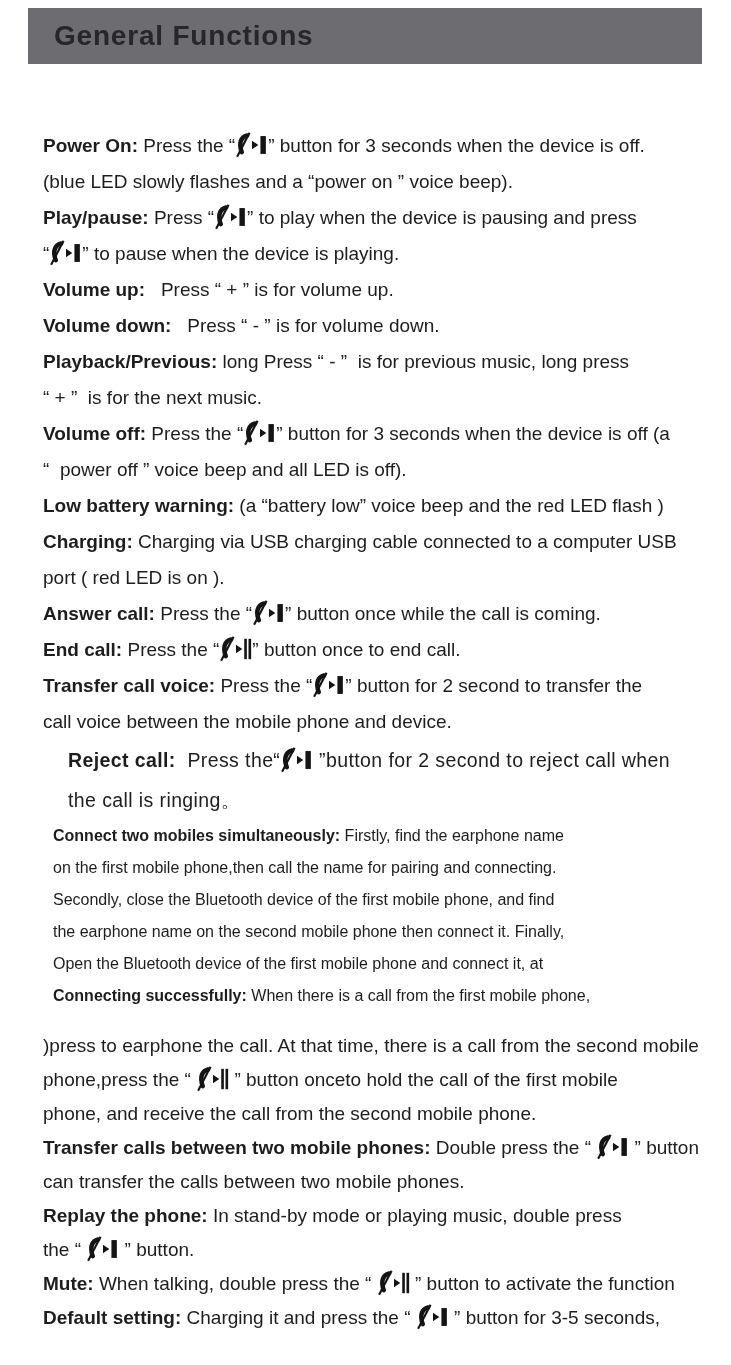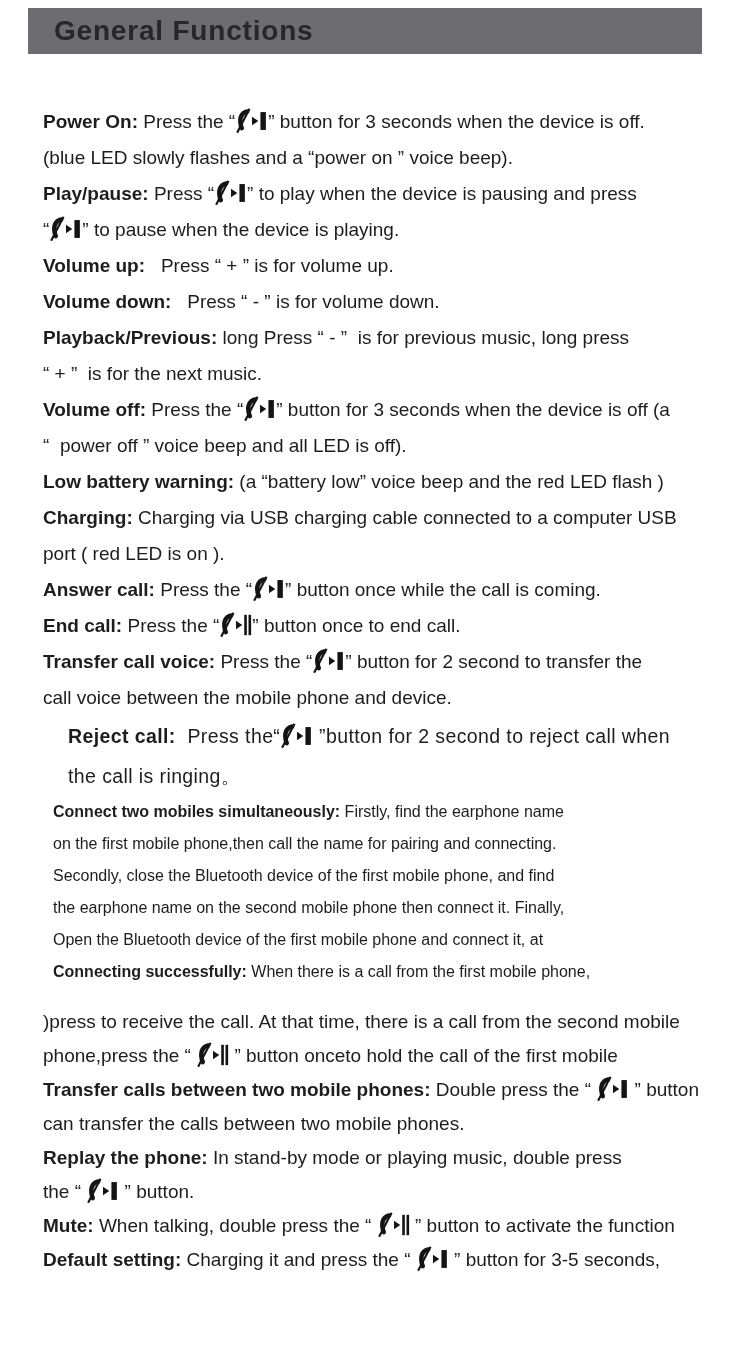--- a/index.html
+++ b/index.html
@@ -8,40 +8,40 @@
     width: 731px;
     height: 1365px;
     background: #ffffff;
     position: relative;
     overflow: hidden;
     font-family: "Liberation Sans", sans-serif;
     box-sizing: border-box;
   }
   .header-bar {
     margin: 8px 29px 0 28px;
-    height: 46px;
+    height: 56px;
     background: #6d6d71;
     display: flex;
     align-items: center;
   }
   .header-title {
     font-size: 28px;
     font-weight: 700;
     color: #27272b;
     padding-left: 26px;
     letter-spacing: 0.8px;
   }
   .content {
     padding-left: 43px;
     padding-right: 26px;
     color: #1d1d1d;
   }
   .line { white-space: pre-wrap; }
   b { font-weight: 700; }
-  .sec-main    { margin-top: 50px; font-size: 19px;   line-height: 36px; }
+  .sec-main    { margin-top: 64px; font-size: 19px;   line-height: 36px; }
   .sec-reject  { margin-left: 25px; font-size: 19.5px; line-height: 40px; letter-spacing: 0.4px; }
   .sec-connect { margin-left: 10px; font-size: 16px; line-height: 32px; }
   .sec-tail    { margin-top: 17px;  font-size: 19px;   line-height: 34px; }
   svg.mfb {
     width: 33px;
     height: 26px;
     vertical-align: -6px;
   }
 </style>
 </head>
@@ -118,28 +118,29 @@
       </div>
       <div class="sec-connect">
         <div class="line"><b>Connect two mobiles simultaneously:</b> Firstly, find the earphone name</div>
         <div class="line">on the first mobile phone,then call the name for pairing and connecting.</div>
         <div class="line">Secondly, close the Bluetooth device of the first mobile phone, and find</div>
         <div class="line">the earphone name on the second mobile phone then connect it. Finally,</div>
         <div class="line">Open the Bluetooth device of the first mobile phone and connect it, at</div>
         <div class="line"><b>Connecting successfully:</b> When there is a call from the first mobile phone,</div>
       </div>
       <div class="sec-tail">
-        <div class="line">)press to receive the call. At that time, there is a call from the second mobile</div>
+        <div class="line">)press to earphone the call. At that time, there is a call from the second mobile</div>
         <div class="line">phone,press the “ <svg viewBox="0 0 34 26" class="mfb">
             <path d="M12.5 3.2 C 5.8 4.6, 3.6 12, 7 20.4" fill="none" stroke="#141414" stroke-width="4.6" stroke-linecap="round"></path>
             <line x1="2.2" y1="25" x2="15" y2="0.5" stroke="#141414" stroke-width="2.2"></line>
             <polygon points="17.5,8.6 24,13 17.5,17.4" fill="#141414"></polygon>
             <rect x="26" y="2.5" width="2.7" height="21" fill="#141414"></rect>
             <rect x="30.4" y="2.5" width="2.7" height="21" fill="#141414"></rect>
           </svg> ” button onceto hold the call of the first mobile</div>
+        <div class="line">phone, and receive the call from the second mobile phone.</div>
         <div class="line"><b>Transfer calls between two mobile phones:</b> Double press the “ <svg viewBox="0 0 34 26" class="mfb">
             <path d="M12.5 3.2 C 5.8 4.6, 3.6 12, 7 20.4" fill="none" stroke="#141414" stroke-width="4.6" stroke-linecap="round"></path>
             <line x1="2.2" y1="25" x2="15" y2="0.5" stroke="#141414" stroke-width="2.2"></line>
             <polygon points="17.5,8.6 24,13 17.5,17.4" fill="#141414"></polygon>
             <rect x="26.2" y="3.8" width="5.6" height="18.4" fill="#141414"></rect>
           </svg> ” button</div>
         <div class="line">can transfer the calls between two mobile phones.</div>
         <div class="line"><b>Replay the phone:</b> In stand-by mode or playing music, double press</div>
         <div class="line">the “ <svg viewBox="0 0 34 26" class="mfb">
             <path d="M12.5 3.2 C 5.8 4.6, 3.6 12, 7 20.4" fill="none" stroke="#141414" stroke-width="4.6" stroke-linecap="round"></path>

